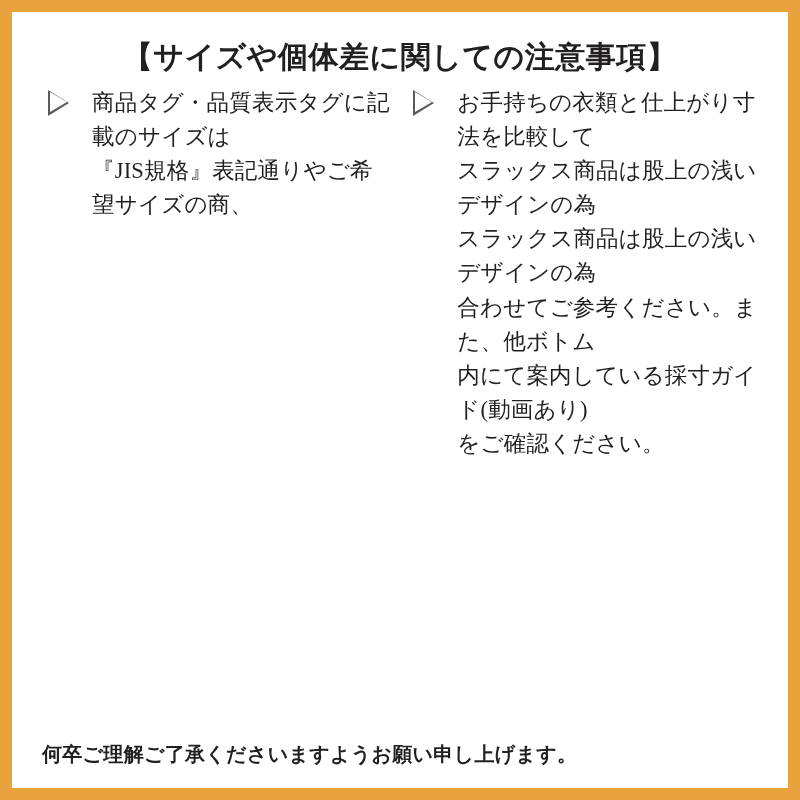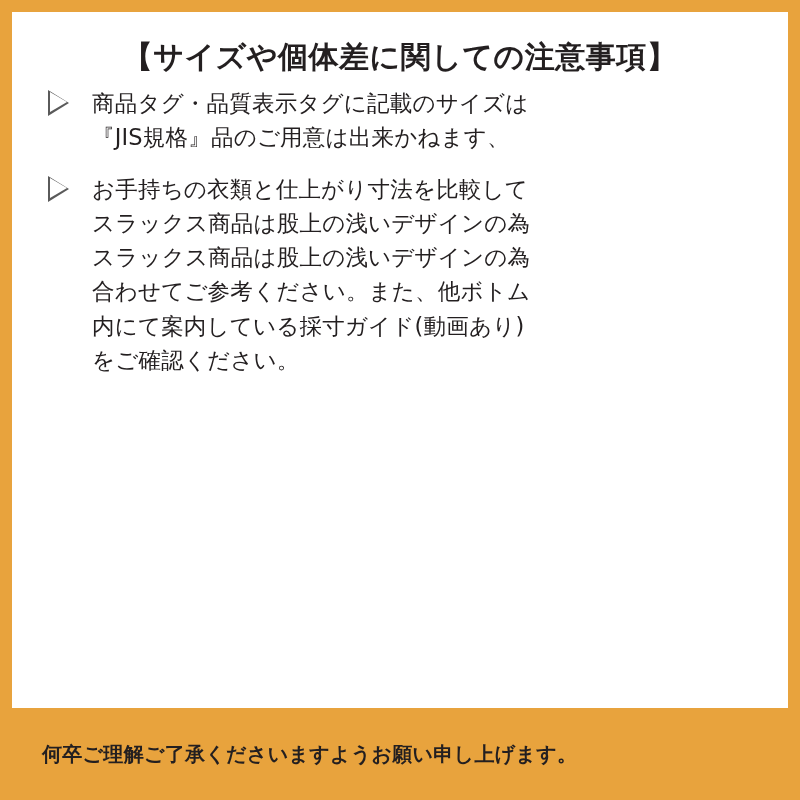--- a/index.html
+++ b/index.html
@@ -11,23 +11,24 @@
     height: 800px;
     background: #e8a33d;
     font-family: "DejaVu Sans", "Liberation Sans", sans-serif;
     overflow: hidden;
   }
   .frame {
     position: absolute;
     left: 12px;
     top: 12px;
     width: 776px;
-    height: 696px;
+    height: 776px;
     background: #ffffff;
     box-sizing: border-box;
+    font-family: Liberation Serif, serif;
   }
   .inner {
     position: absolute;
     left: 0;
     top: 0;
     width: 776px;
     height: 776px;
     box-sizing: border-box;
     padding: 18px 26px 10px 26px;
     display: flex;
@@ -39,21 +40,21 @@
     font-weight: bold;
     color: #231f20;
     letter-spacing: 0.5px;
     line-height: 1.25;
     margin: 8px 0 10px 0;
     white-space: nowrap;
   }
   .items {
     flex: 1 1 auto;
     display: flex;
-    flex-direction: column;
+    flex-direction: row;
     gap: 18px;
     padding-left: 10px;
     padding-right: 4px;
   }
   .item {
     display: flex;
     align-items: flex-start;
   }
   .marker {
     flex: 0 0 auto;
@@ -115,21 +116,21 @@
     <div class="title">【サイズや個体差に関しての注意事項】</div>
 
     <div class="items">
 
       <div class="item">
         <div class="marker">
           <span class="tri-wrap"><span class="tri-outer"></span><span class="tri-inner"></span></span>
         </div>
         <div class="body-text">
           <div>商品タグ・品質表示タグに記載のサイズは</div>
-          <div>『JIS規格』品のご用意は出来かねます、</div>
+          <div>『JIS規格』表記通りやご希望サイズの商、</div>
         </div>
       </div>
 
 
       <div class="item">
         <div class="marker">
           <span class="tri-wrap"><span class="tri-outer"></span><span class="tri-inner"></span></span>
         </div>
         <div class="body-text">
           <div>お手持ちの衣類と仕上がり寸法を比較して</div>

